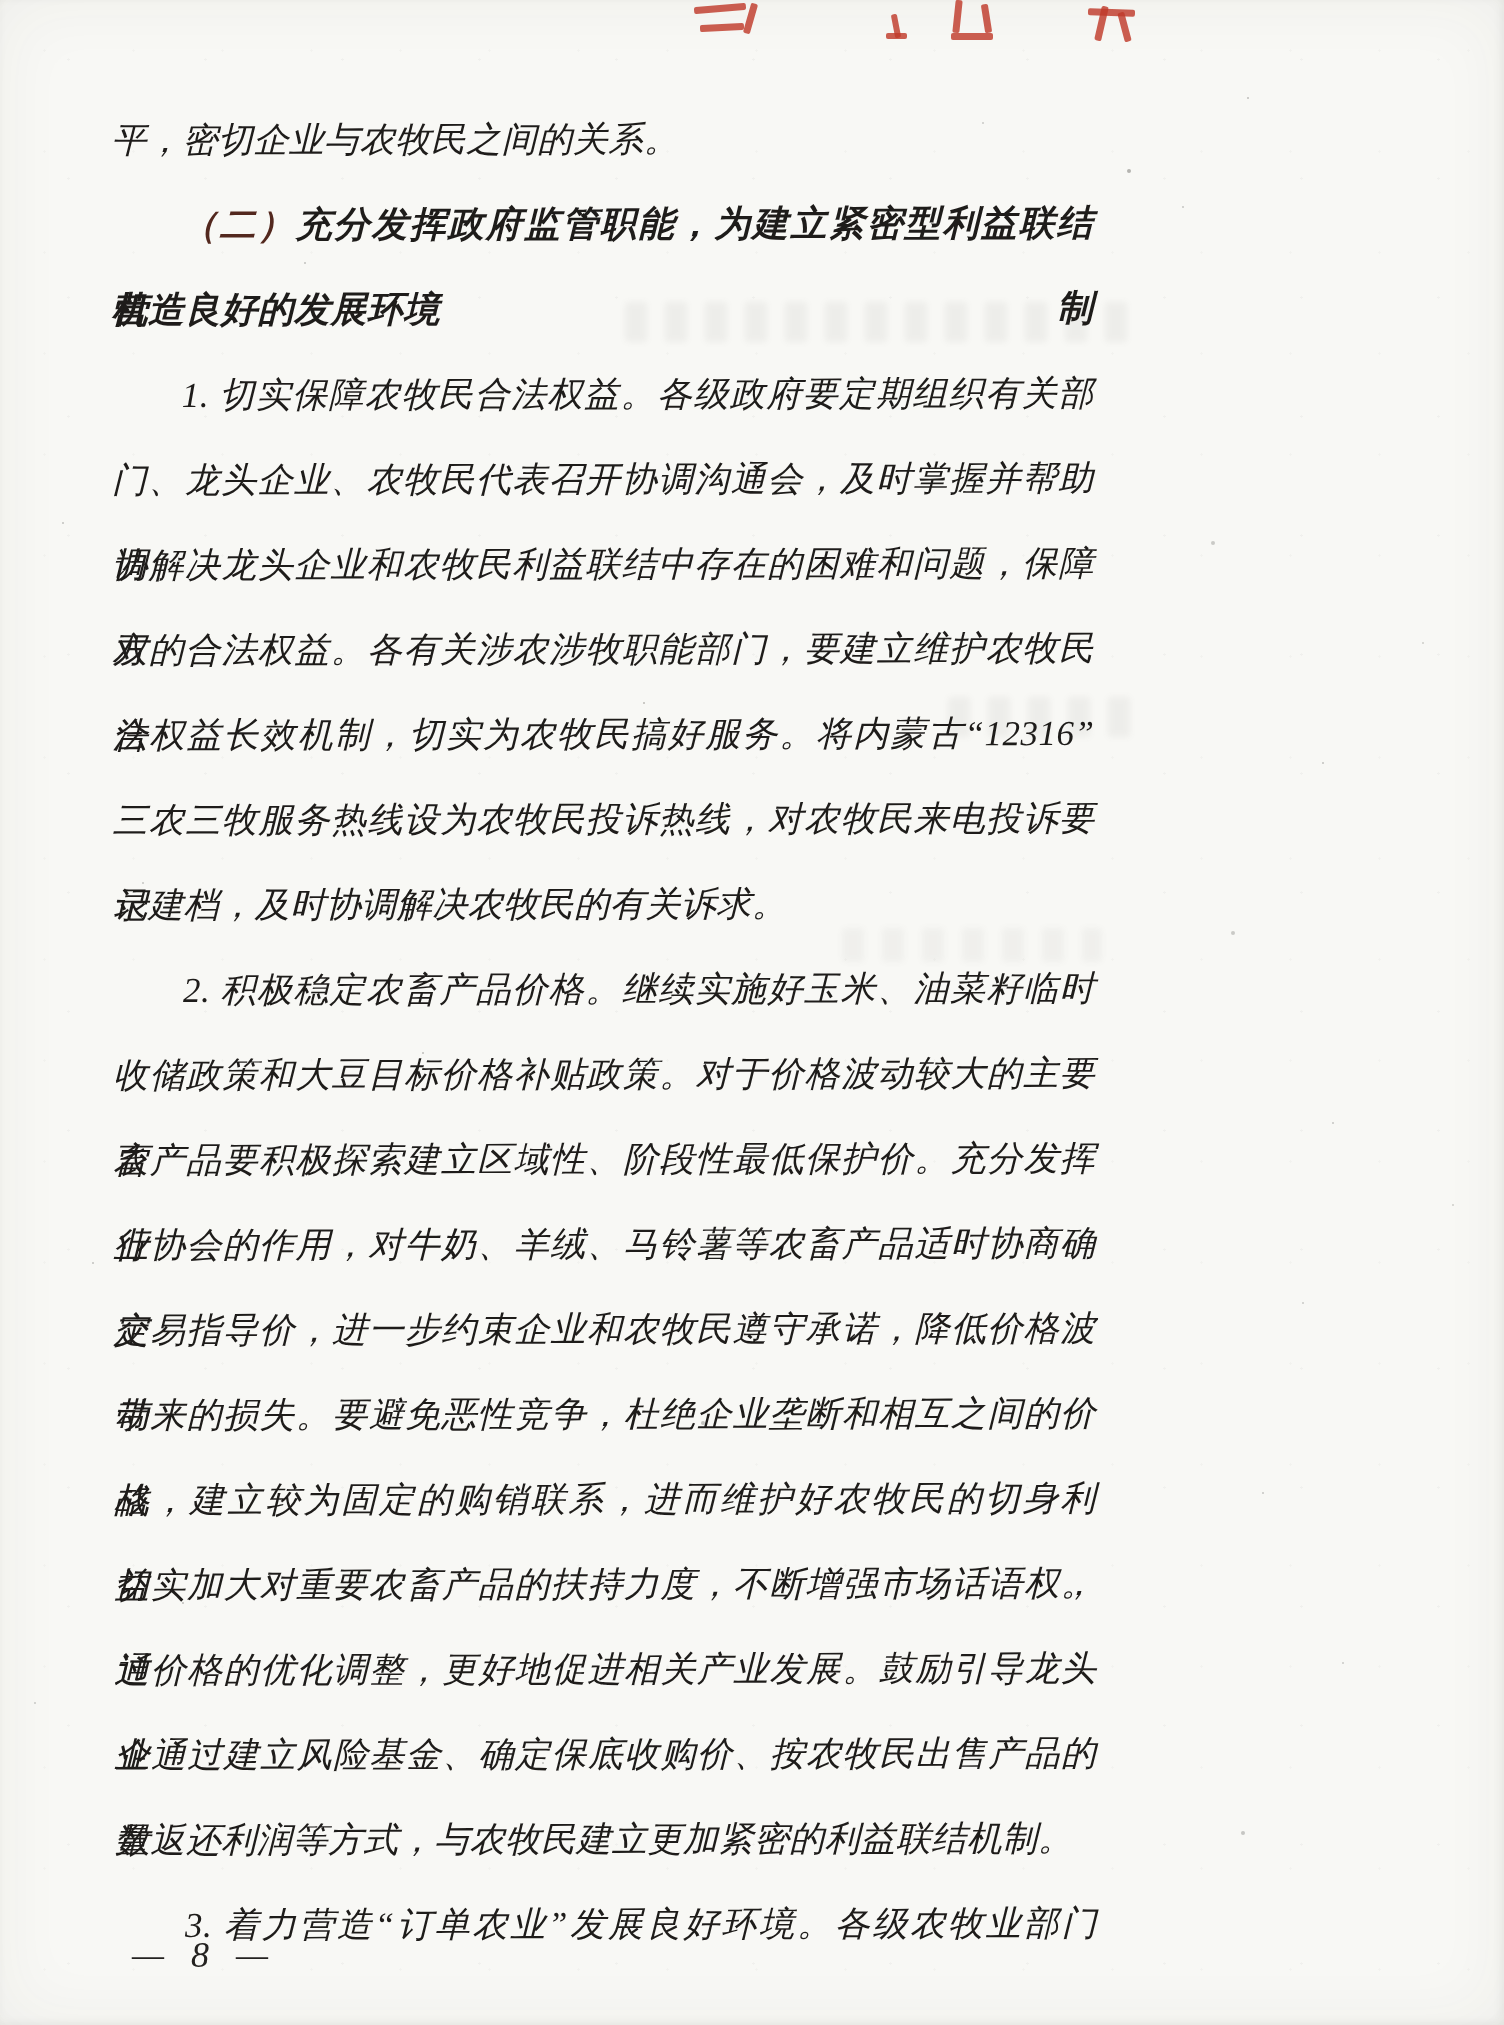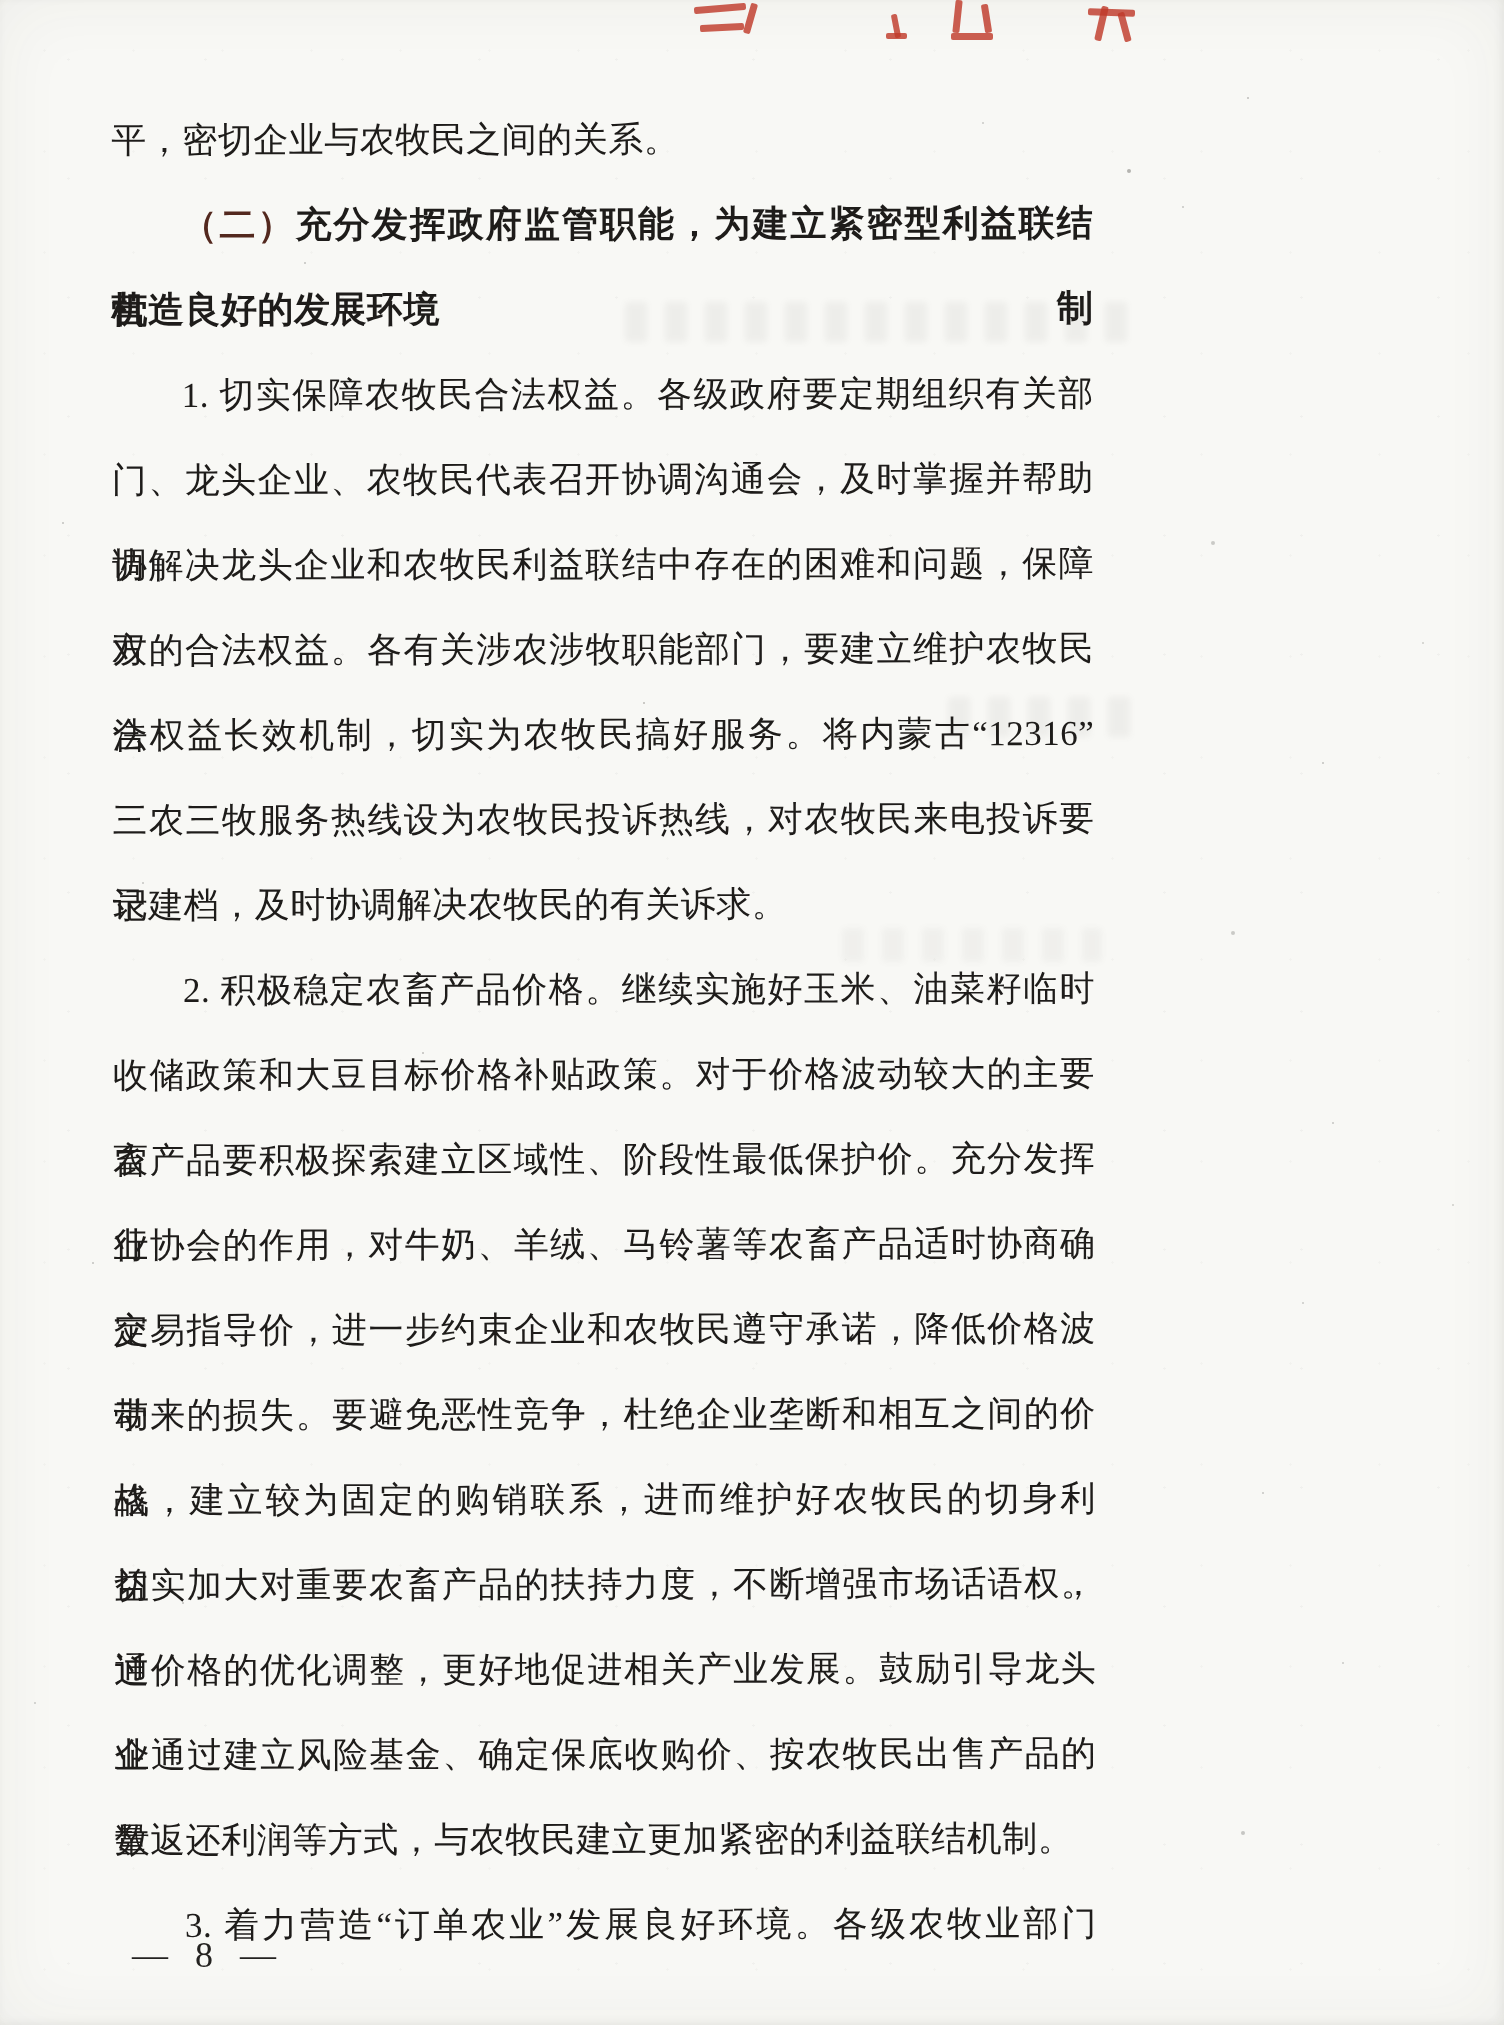--- a/index.html
+++ b/index.html
@@ -7,20 +7,21 @@
     position:relative;
     width:1504px;height:2025px;
     background:#f8f8f5;
     background-image:
       radial-gradient(rgba(90,90,85,.05) 1px, transparent 1.4px),
       radial-gradient(rgba(120,120,110,.04) 1px, transparent 1.2px);
     background-size:137px 119px, 89px 101px;
     box-shadow:inset 0 0 70px rgba(60,55,45,.05), inset -5px 0 10px rgba(0,0,0,.03), inset 0 -4px 10px rgba(0,0,0,.03);
     overflow:hidden;
     font-family:"Liberation Serif","DejaVu Serif",serif;
+    font-style:italic;
   }
   .textblock{
     position:absolute;left:113px;top:97px;width:982px;
     transform:rotate(-0.12deg);
     color:#1e1c1a;
   }
   .line{
     height:85px;line-height:85px;font-size:35px;
     text-align:justify;text-align-last:justify;
     letter-spacing:.5px;

